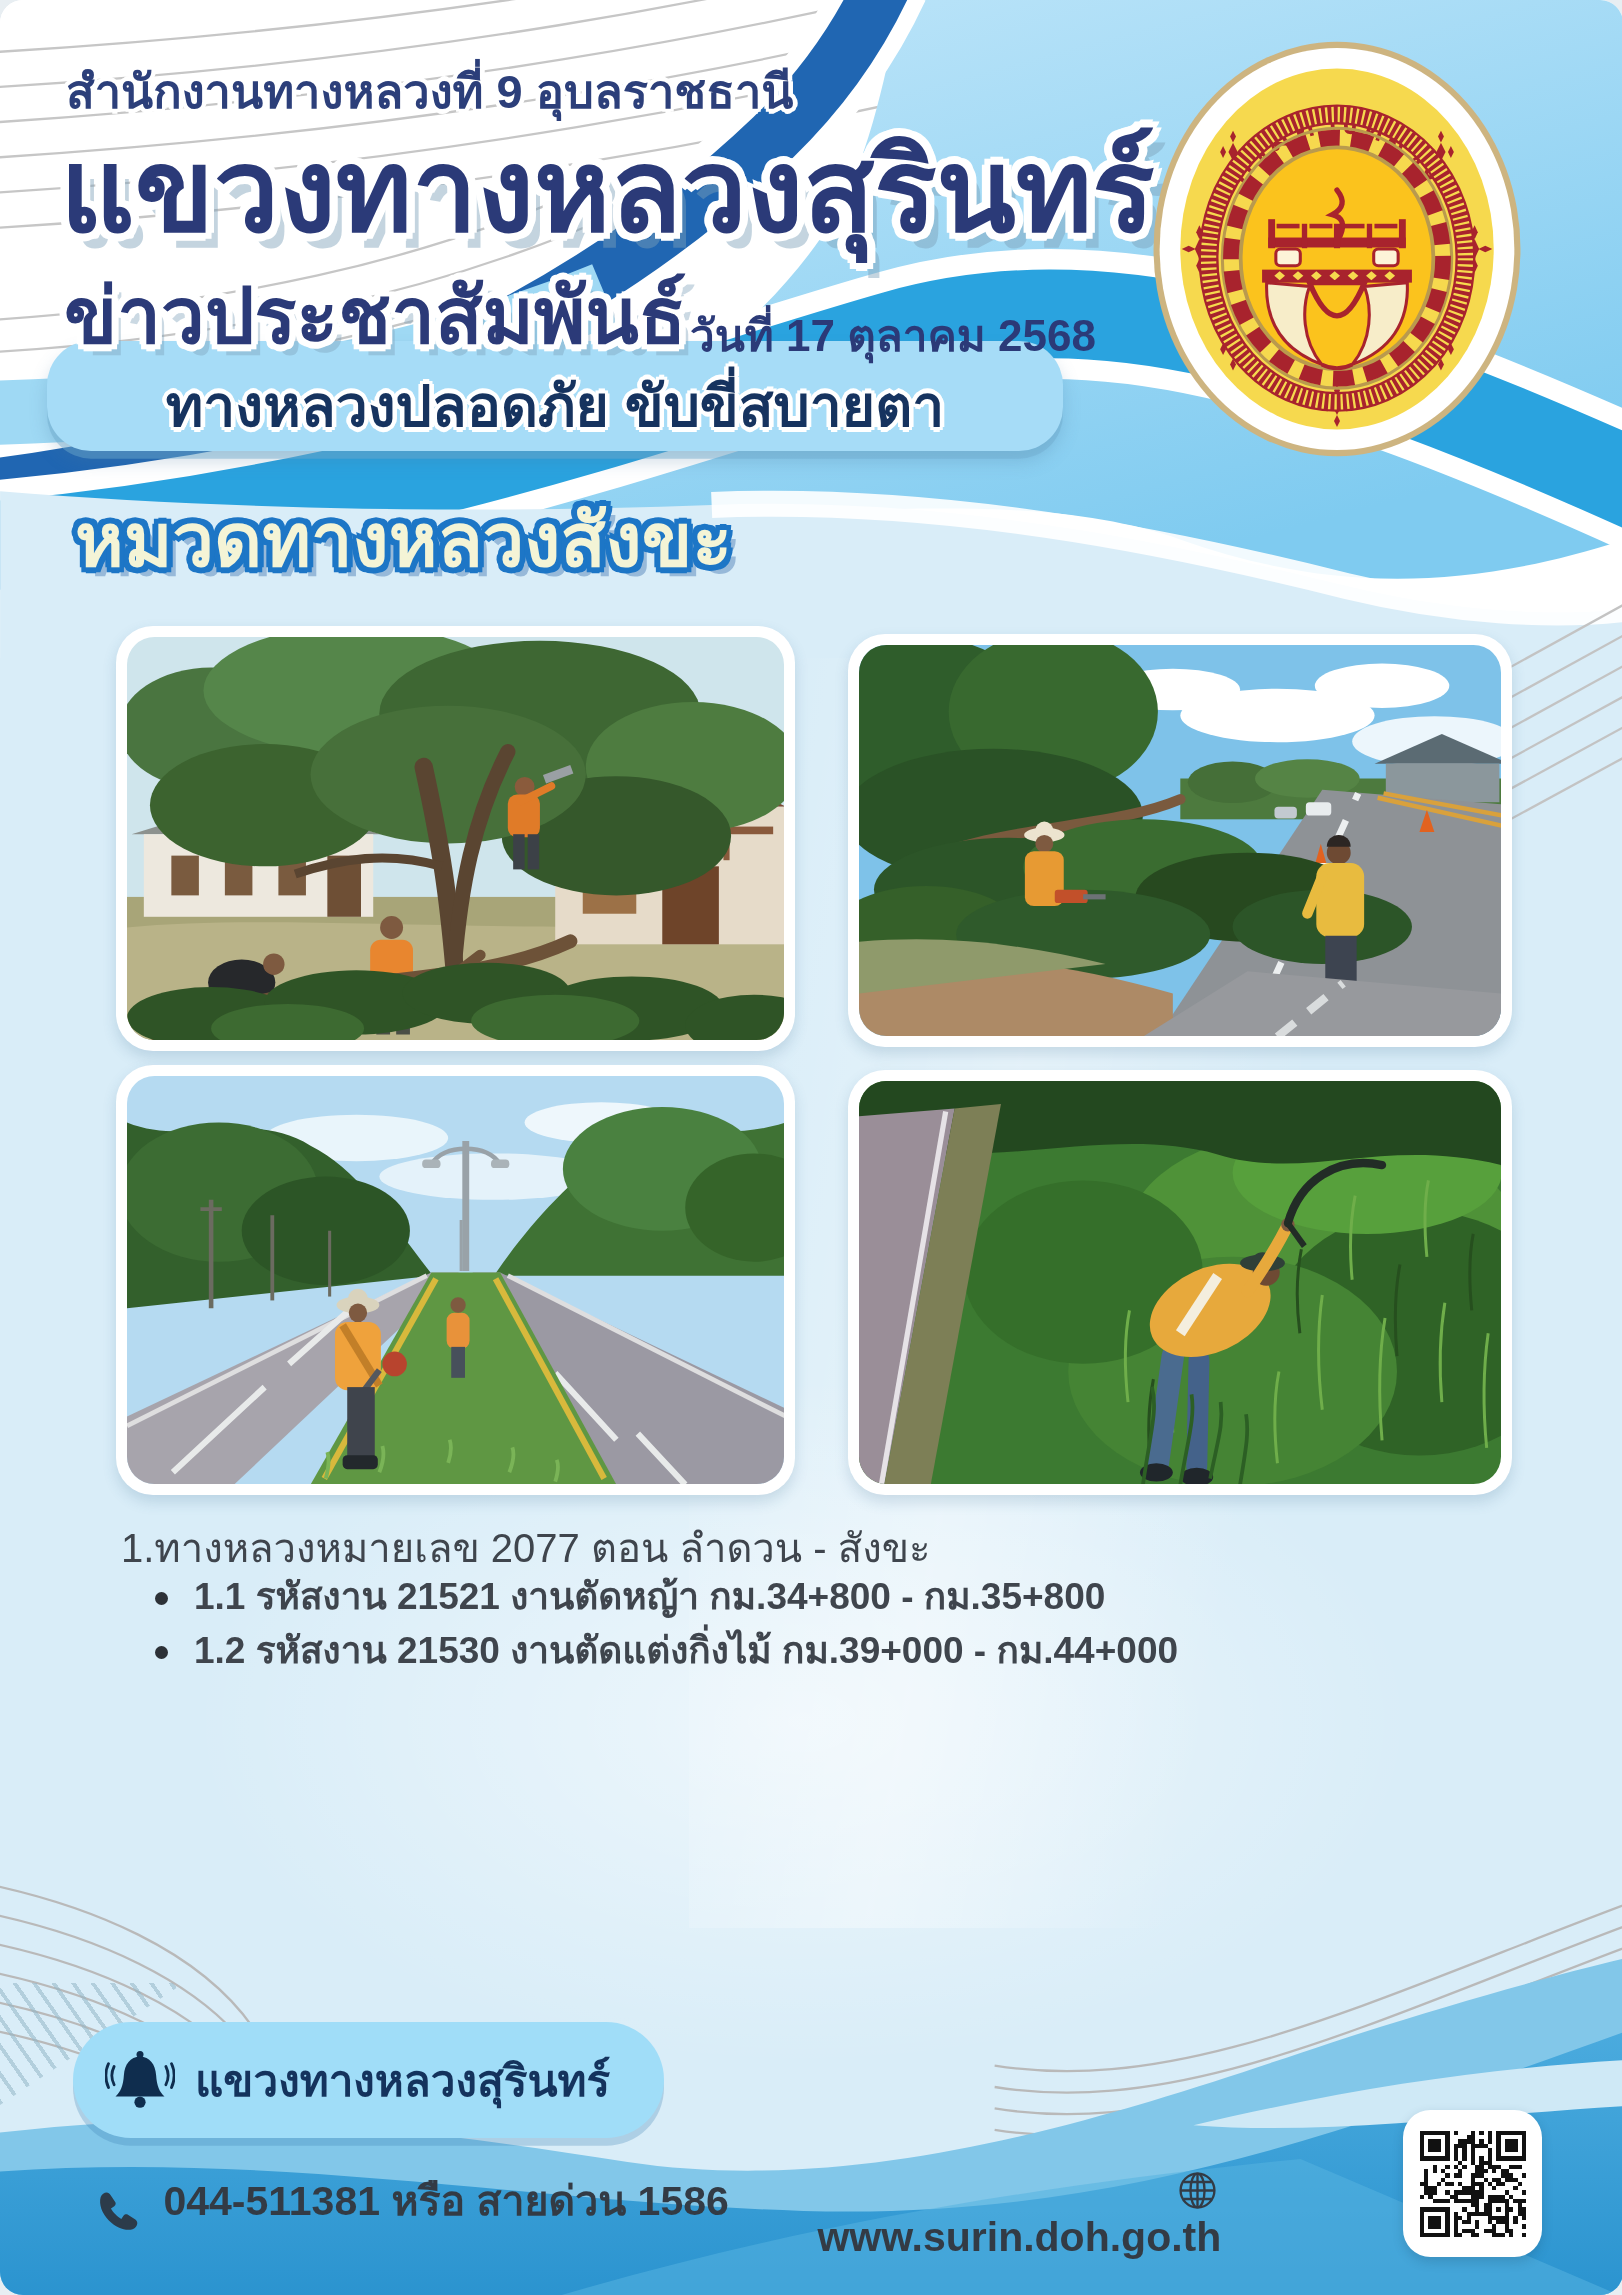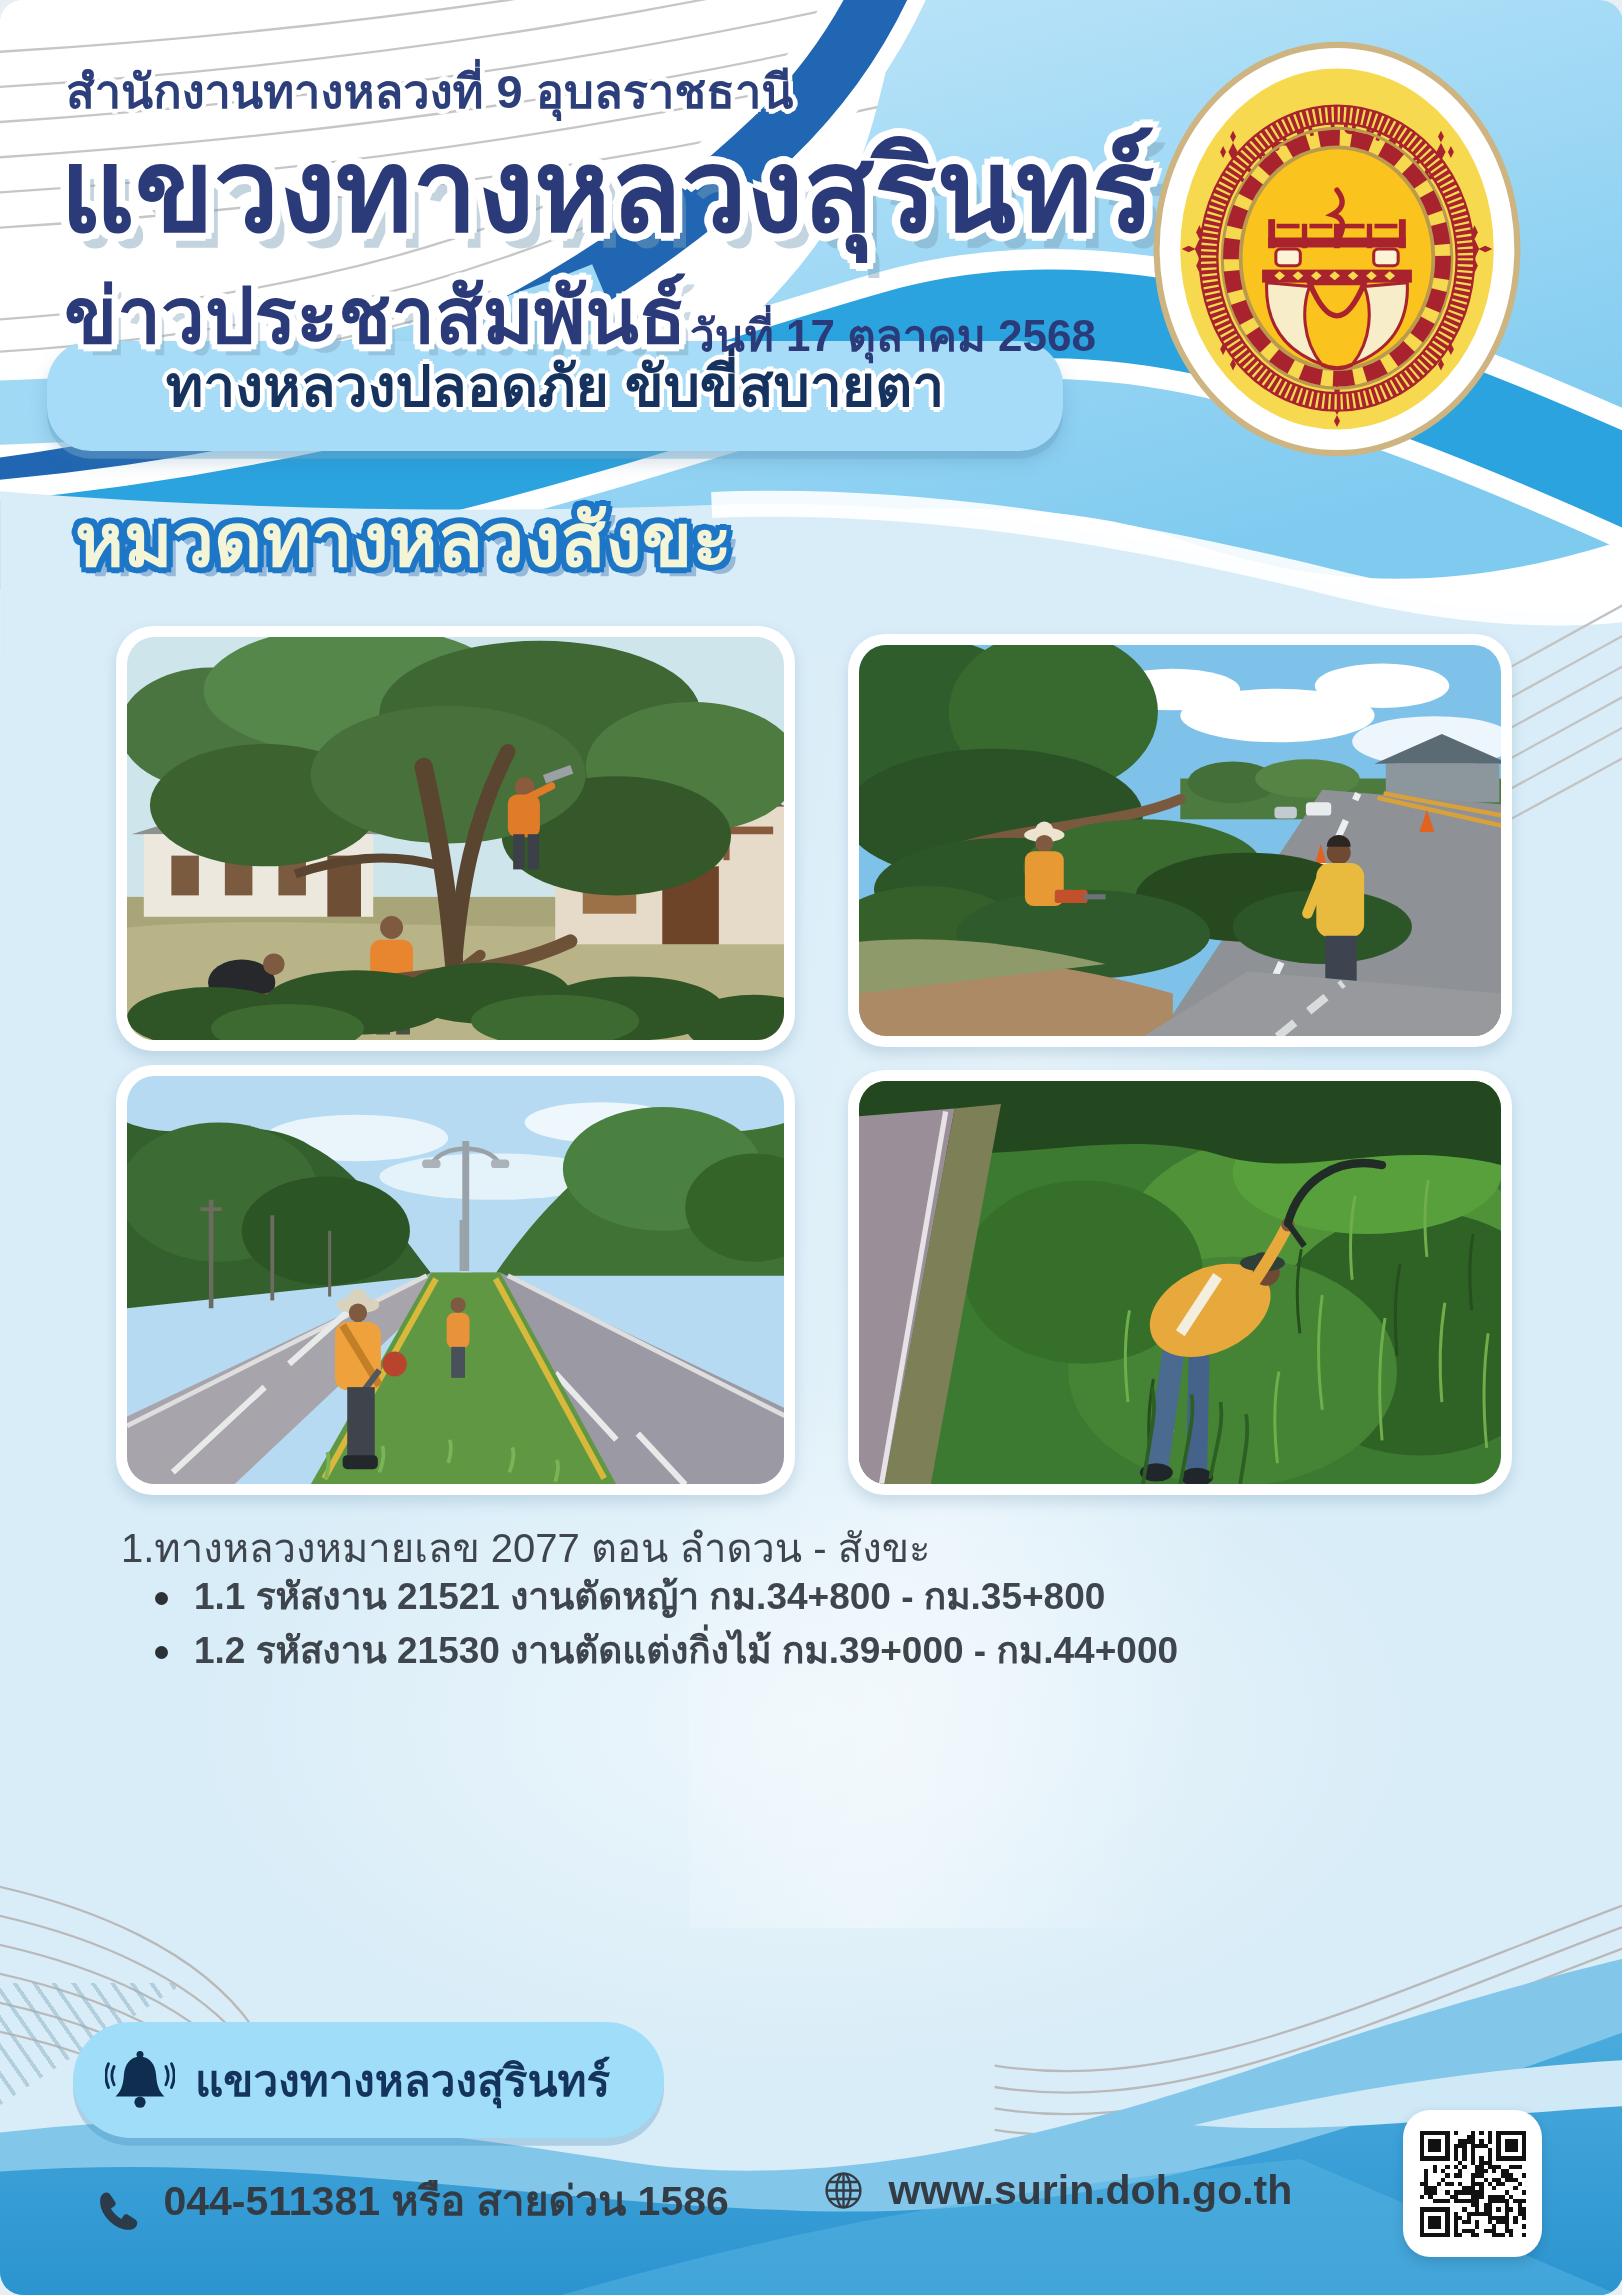--- a/index.html
+++ b/index.html
@@ -26,21 +26,21 @@
   #main-title{left:60px;top:98px;z-index:4;font-size:116px;font-weight:800;color:#2b3a78;white-space:nowrap;
     text-shadow:-6.1px -6.1px 0 #fff,6.1px -6.1px 0 #fff,-6.1px 6.1px 0 #fff,6.1px 6.1px 0 #fff,
                 -8.4px 0 0 #fff,8.4px 0 0 #fff,0 -8.4px 0 #fff,0 8.4px 0 #fff,
                 12.2px 15.3px 0 rgba(125,160,185,.45);}
   #subtitle{left:64px;top:253px;z-index:4;font-size:78px;font-weight:800;color:#2b3a78;white-space:nowrap;
     text-shadow:-5.4px -5.4px 0 #fff,5.4px -5.4px 0 #fff,-5.4px 5.4px 0 #fff,5.4px 5.4px 0 #fff,
                 -6.9px 0 0 #fff,6.9px 0 0 #fff,0 -6.9px 0 #fff,0 6.9px 0 #fff,9.2px 10.7px 0 rgba(125,160,185,.4);}
   #date-label{left:690px;top:300px;z-index:4;font-size:44px;font-weight:800;color:#2b3a78;white-space:nowrap;}
   #slogan-badge{left:47px;top:341px;width:1016px;height:110px;z-index:3;background:#a6dcf7;
     border-radius:44px;box-shadow:0 7.7px 0 rgba(110,170,205,.45),0 10.7px 17px rgba(70,120,160,.25);
-    display:flex;align-items:flex-start;justify-content:center;}
+    display:flex;align-items:flex-end;justify-content:center;}
   #slogan-label{font-size:57px;font-weight:800;color:#16335f;white-space:nowrap;
     text-shadow:-3.1px -3.1px 0 #fff,3.1px -3.1px 0 #fff,-3.1px 3.1px 0 #fff,3.1px 3.1px 0 #fff,-4.6px 0 0 #fff,4.6px 0 0 #fff,0 -4.6px 0 #fff,0 4.6px 0 #fff;}
   #doh-logo{left:1152px;top:40px;z-index:4;}
 
   
   #section-title{left:75px;top:481px;z-index:4;font-size:74px;font-weight:800;color:#f4f4d6;white-space:nowrap;
     text-shadow:-4.6px -4.6px 0 #1d76c6,4.6px -4.6px 0 #1d76c6,-4.6px 4.6px 0 #1d76c6,4.6px 4.6px 0 #1d76c6,
                 -6.1px 0 0 #1d76c6,6.1px 0 0 #1d76c6,0 -6.1px 0 #1d76c6,0 6.1px 0 #1d76c6,
                 9.2px 9.2px 0 rgba(29,90,160,.35);}
 
@@ -62,21 +62,21 @@
   #details-list li .bullet-dot{position:absolute;left:4.6px;top:17px;width:13px;height:13px;border-radius:50%;background:#2c3137;}
 
   
   #district-pill{left:73px;top:2022px;width:591px;height:116px;z-index:3;background:#a0ddf8;
     border-radius:58px;box-shadow:0 7.7px 0 rgba(60,130,180,.28);display:flex;align-items:center;}
   #district-pill .bell-wrap{margin-left:32px;width:70px;height:77px;flex:0 0 auto;}
   #district-label{margin-left:20px;font-size:44px;font-weight:800;color:#14335d;white-space:nowrap;}
   .contact-row{z-index:3;display:flex;align-items:flex-end;}
   #phone-row{left:95px;top:2168px;}
   #address-row{left:95px;top:2216px;}
-  #website-row{left:820px;top:2167px;}
+  #website-row{left:796px;top:2167px;flex-direction:column;}
   .contact-icon{width:47px;height:47px;flex:0 0 auto;}
   .contact-text{margin-left:21.4px;font-size:41px;font-weight:700;color:#333b45;white-space:nowrap;}
   #qr-box{left:1403px;top:2110px;width:139px;height:147px;z-index:3;background:#ffffff;border-radius:27.5px;
     display:flex;align-items:center;justify-content:center;box-shadow:0 4.6px 10.7px rgba(20,60,90,.2);}
   #qr-box svg{width:106px;height:106px;shape-rendering:crispEdges;}
 </style>
 </head>
 <body>
 
 <div id="page">

